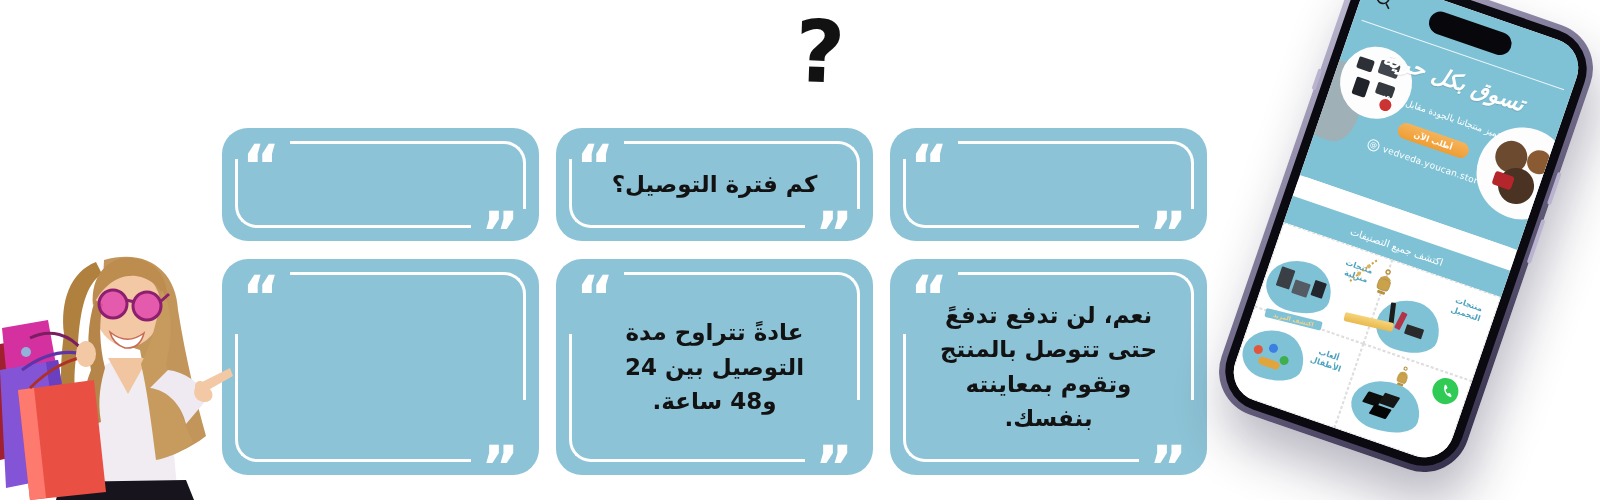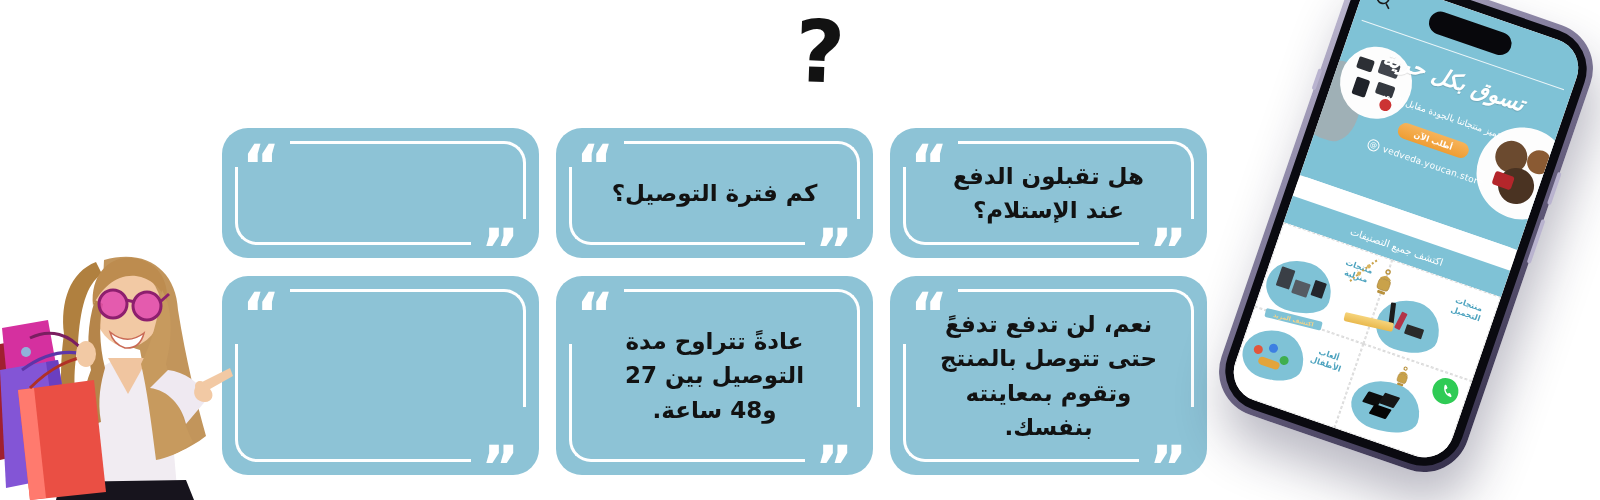--- a/index.html
+++ b/index.html
@@ -98,36 +98,35 @@
       <div class="arc-a"></div>
       <div class="arc-b"></div>
       <span class="card-text">كم فترة التوصيل؟</span>
       <span class="quote-close">”</span>
     </div>
 
     <div class="card">
       <span class="quote-open">“</span>
       <div class="arc-a"></div>
       <div class="arc-b"></div>
-      <span class="card-text">هل تقبلون الدفع عند الإستلام؟</span>
-      <span class="quote-close">”</span>
-    </div>
-
-    <div class="card">
-      <span class="quote-open">“</span>
-      <div class="arc-a"></div>
-      <div class="arc-b"></div>
-      <span class="quote-close">”</span>
-    </div>
-
-    <div class="card">
-      <span class="quote-open">“</span>
-      <div class="arc-a"></div>
-      <div class="arc-b"></div>
-      <span class="card-text">عادةً تتراوح مدة التوصيل بين 27 و48 ساعة.</span>
+      <span class="quote-close">”</span>
+    </div>
+
+    <div class="card">
+      <span class="quote-open">“</span>
+      <div class="arc-a"></div>
+      <div class="arc-b"></div>
+      <span class="quote-close">”</span>
+    </div>
+
+    <div class="card">
+      <span class="quote-open">“</span>
+      <div class="arc-a"></div>
+      <div class="arc-b"></div>
+      <span class="card-text">عادةً تتراوح مدة التوصيل بين 24 و48 ساعة.</span>
       <span class="quote-close">”</span>
     </div>
 
     <div class="card">
       <span class="quote-open">“</span>
       <div class="arc-a"></div>
       <div class="arc-b"></div>
       <span class="card-text">نعم، لن تدفع تدفعً حتى تتوصل بالمنتج وتقوم بمعاينته بنفسك.</span>
       <span class="quote-close">”</span>
     </div>

